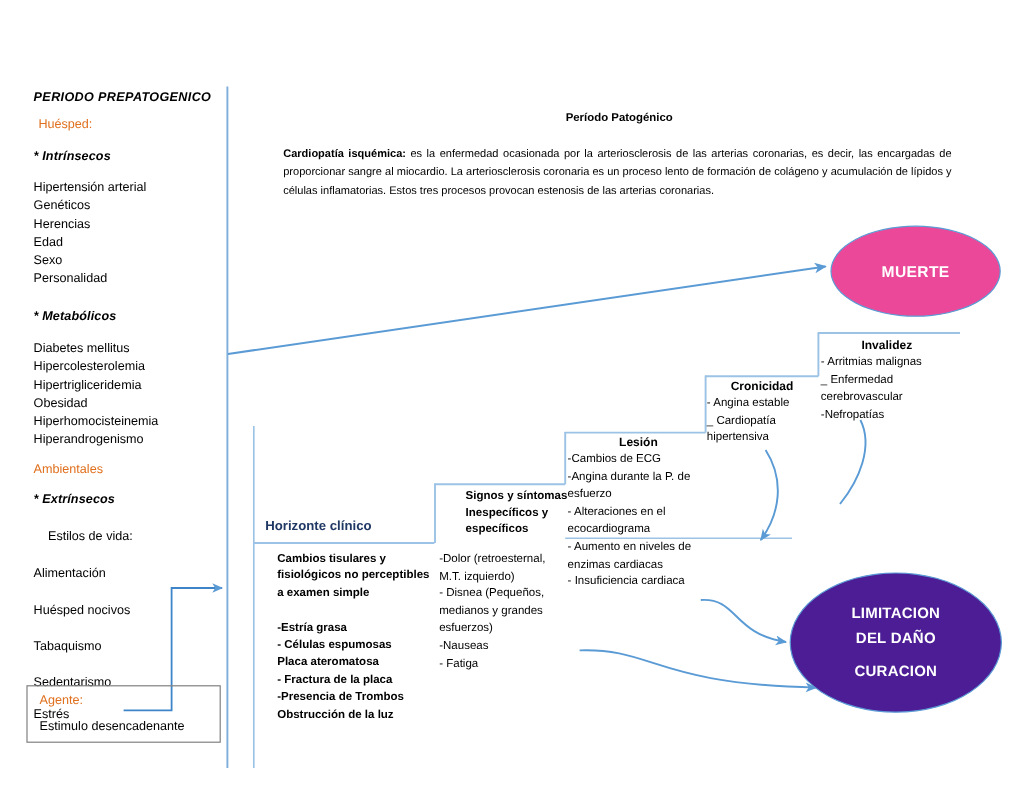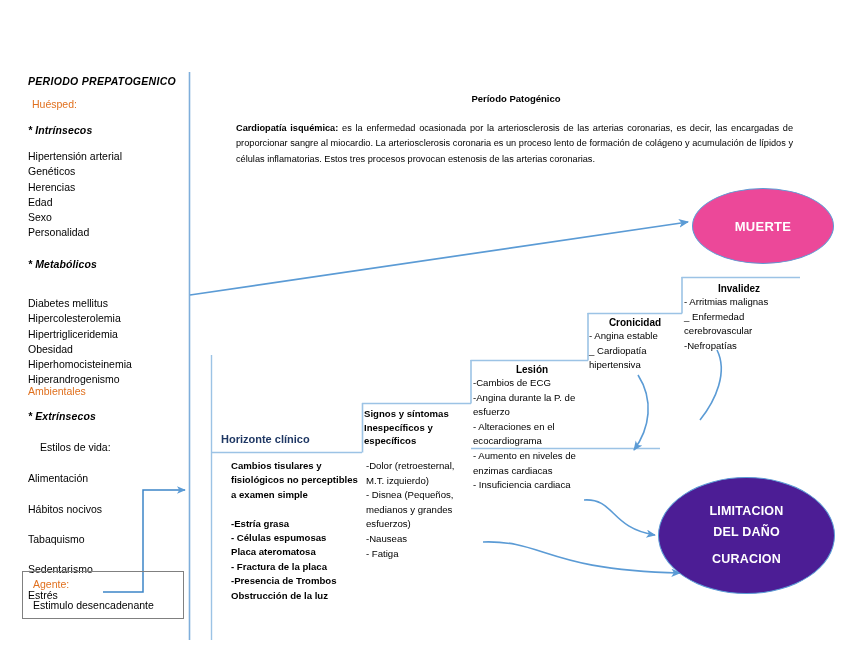--- a/index.html
+++ b/index.html
@@ -120,21 +120,21 @@
     font-weight: 700;
     text-align: center;
     margin: 0 0 1px 0;
   }
   .stage-body {
     font-size: 9.6px;
     line-height: 14.2px;
     white-space: pre-line;
   }
 
-  #box-signos { left: 364px; top: 407px; width: 92px; }
+  #box-signos { left: 364px; top: 407px; width: 92px; padding-left: 24px; }
   #box-signos .stage-title {
     text-align: left;
     font-size: 9.6px;
     line-height: 13.6px;
     white-space: pre-line;
     font-weight: 700;
   }
 
   #box-lesion { left: 473px; top: 364px; width: 118px; }
   #box-lesion .stage-body { font-size: 9.6px; line-height: 14.6px; }
@@ -261,34 +261,34 @@
 
   <div class="abs left-col list-block" style="top:149px;">Hipertensión arterial
 Genéticos
 Herencias
 Edad
 Sexo
 Personalidad</div>
 
   <div class="abs left-col lbl-head" style="top:258px;">* Metabólicos</div>
 
-  <div class="abs left-col list-block" style="top:296px;">Diabetes  mellitus
+  <div class="abs left-col list-block" style="top:283px;">Diabetes  mellitus
 Hipercolesterolemia
 Hipertrigliceridemia
 Obesidad
 Hiperhomocisteinemia
 Hiperandrogenismo</div>
 
   <div class="abs left-col lbl-orange" style="top:385px;">Ambientales</div>
 
   <div class="abs left-col lbl-head" style="top:410px;">* Extrínsecos</div>
 
   <div class="abs left-col spaced-item" style="top:441px;padding-left:12px;">Estilos de vida:</div>
   <div class="abs left-col spaced-item" style="top:472px;">Alimentación</div>
-  <div class="abs left-col spaced-item" style="top:503px;">Hábitos nocivos</div>
+  <div class="abs left-col spaced-item" style="top:503px;">Huésped nocivos</div>
   <div class="abs left-col spaced-item" style="top:533px;">Tabaquismo</div>
   <div class="abs left-col spaced-item" style="top:563px;">Sedentarismo</div>
   <div class="abs left-col spaced-item" style="top:589px;">Estrés</div>
 
   <div id="agente-box">
     <div id="agente-label">Agente:</div>
     <div id="agente-value">Estimulo desencadenante</div>
   </div>
 
   <div id="periodo-patogenico">Período Patogénico</div>

